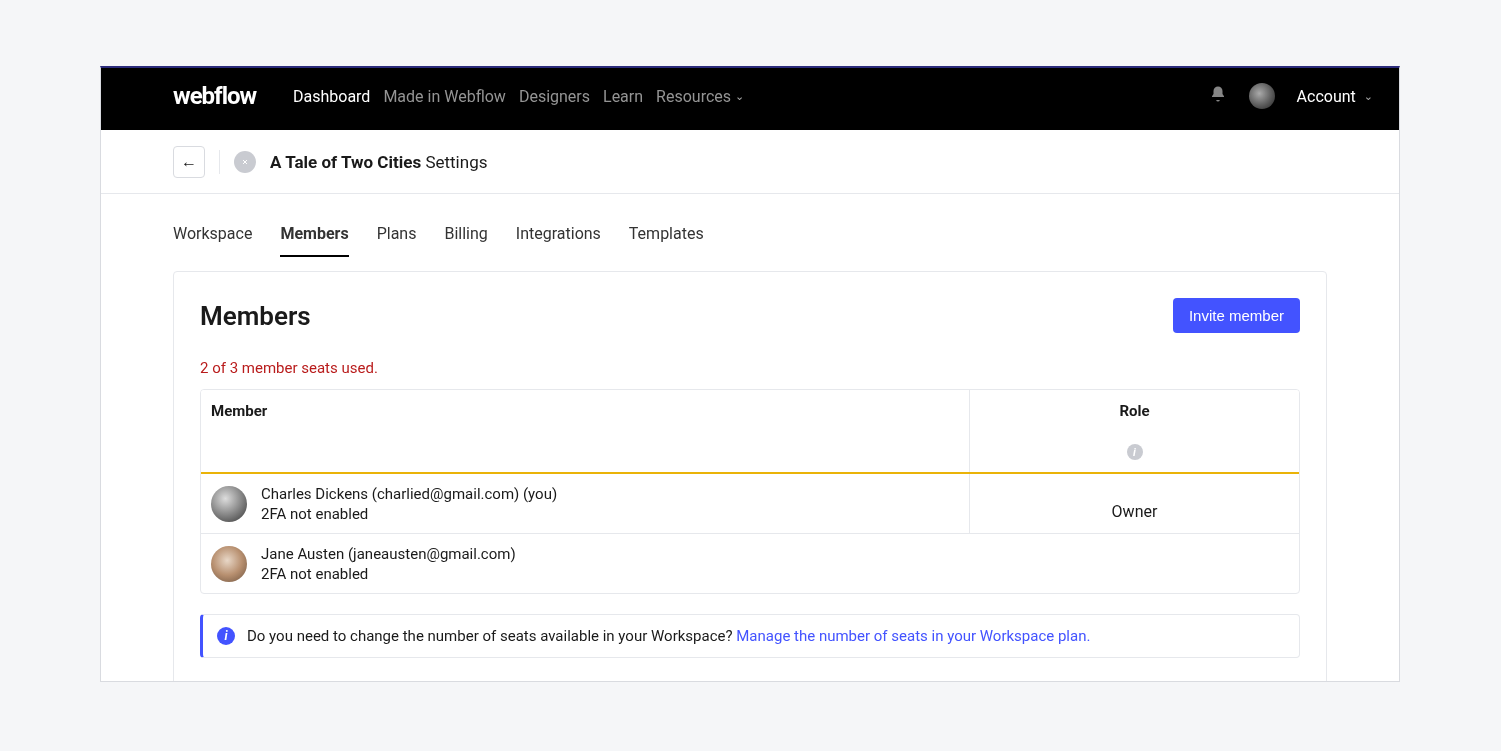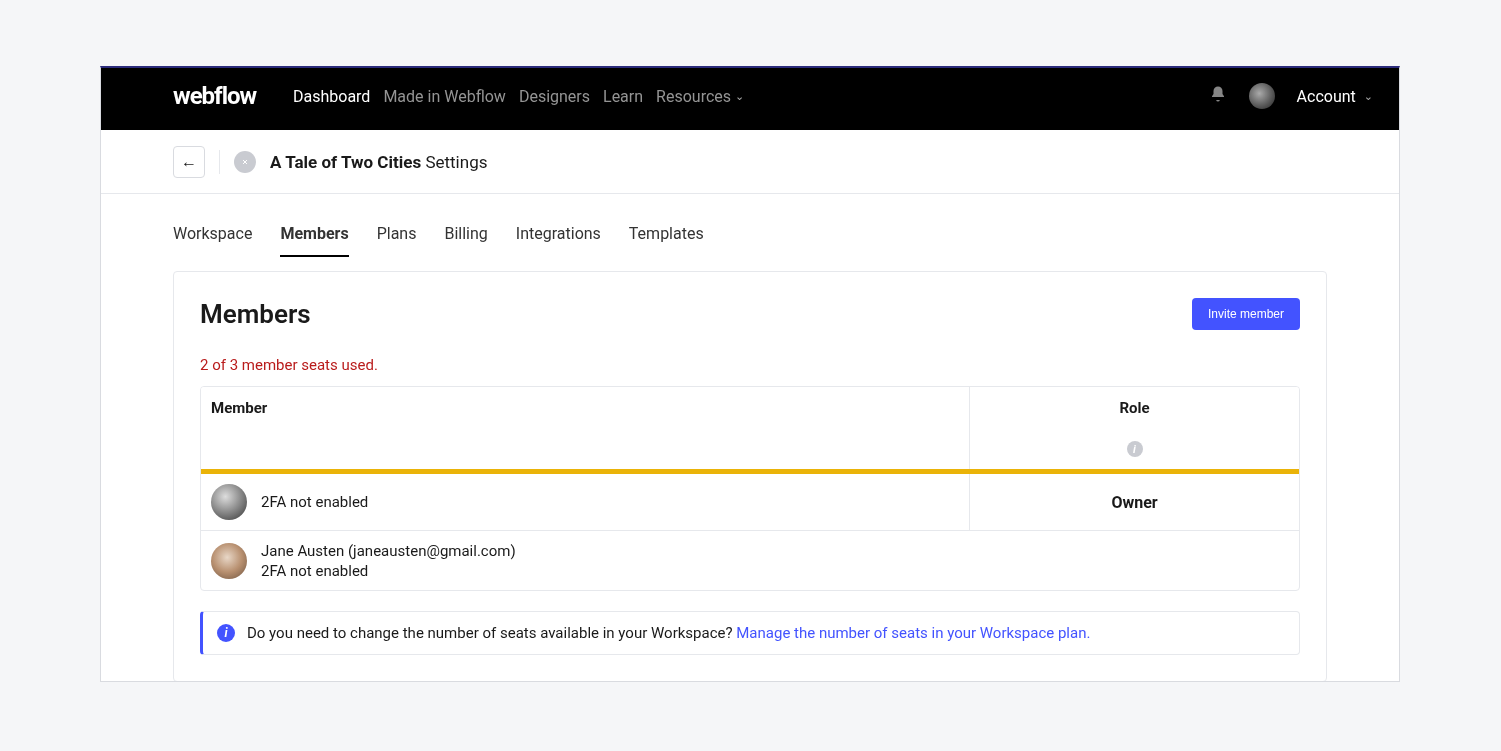--- a/index.html
+++ b/index.html
@@ -95,39 +95,39 @@
       border: 1px solid #e6e8ec; border-radius: 4px; margin-top: 14px;
       padding: 26px;
     }
     .panel-head {
       display: flex; align-items: center; justify-content: space-between;
       margin-bottom: 26px;
     }
     .panel-title { font-size: 26px; font-weight: 600; }
     .invite-btn {
       background: #4353ff; color: #fff; border: none; border-radius: 4px;
-      padding: 9px 16px; font-size: 12px; cursor: pointer;
+      padding: 9px 16px; font-size: 15px; cursor: pointer;
     }
     .seats-text { font-size: 15px; color: #b91c1c; margin-bottom: 12px;}
 
     .member-table { border: 1px solid #e6e8ec; border-radius: 4px; overflow: hidden; }
     .mt-head {
-      display: flex; background: #fff; border-bottom: 5px solid #eab308;
+      display: flex; background: #fff; border-bottom: 2px solid #eab308;
       font-weight: 700; font-size: 15px;
     }
     .col-member { flex: 1; padding: 12px 10px; }
     .col-role { width: 330px; padding: 12px 10px; border-left: 1px solid #e6e8ec; display:flex; align-items:center; gap:24px;flex-direction:column;}
     .info-icon {
       width: 16px; height: 16px; border-radius: 50%; background: #c9cbd1; color:#fff;
       display:inline-flex; align-items:center; justify-content:center; font-size:11px; font-weight:700; font-style: italic;
     }
     .mt-row { display: flex; border-bottom: 1px solid #e6e8ec; }
     .mt-row:last-child { border-bottom: none; }
     .mt-row .col-member { display: flex; align-items: center; gap: 14px; padding: 10px; }
-    .mt-row .col-role { font-weight:700; justify-content: center;}
+    .mt-row .col-role { font-weight:400; justify-content: flex-end;}
     .av {
       width: 36px; height: 36px; border-radius: 50%; flex-shrink:0;
       background: radial-gradient(circle at 40% 35%, #ddd 0%, #888 50%, #333 100%);
     }
     .av.b { background: radial-gradient(circle at 45% 40%, #e8d7c7 0%, #b89070 50%, #6a503c 100%); }
     .mname { font-size: 15px; color:#1a1a1a; line-height:1.4; }
     .msub { font-size: 15px; color:#1a1a1a; }
     .more-dots { color:#b5b7bf; font-size:18px; letter-spacing:2px; cursor:pointer; padding-right:8px;}
 
     .info-bar {
@@ -214,20 +214,21 @@
           <div class="col-role">
             <span>Role</span>
             <span class="info-icon">i</span>
           </div>
         </div>
 
         <div class="mt-row">
           <div class="col-member">
             <div class="av"></div>
             <div>
+              <div class="mname">Charles Dickens (charlied@gmail.com) (you)</div>
               <div class="msub">2FA not enabled</div>
             </div>
           </div>
           <div class="col-role">
             <span>Owner</span>
           </div>
         </div>
 
         <div class="mt-row">
           <div class="col-member">

